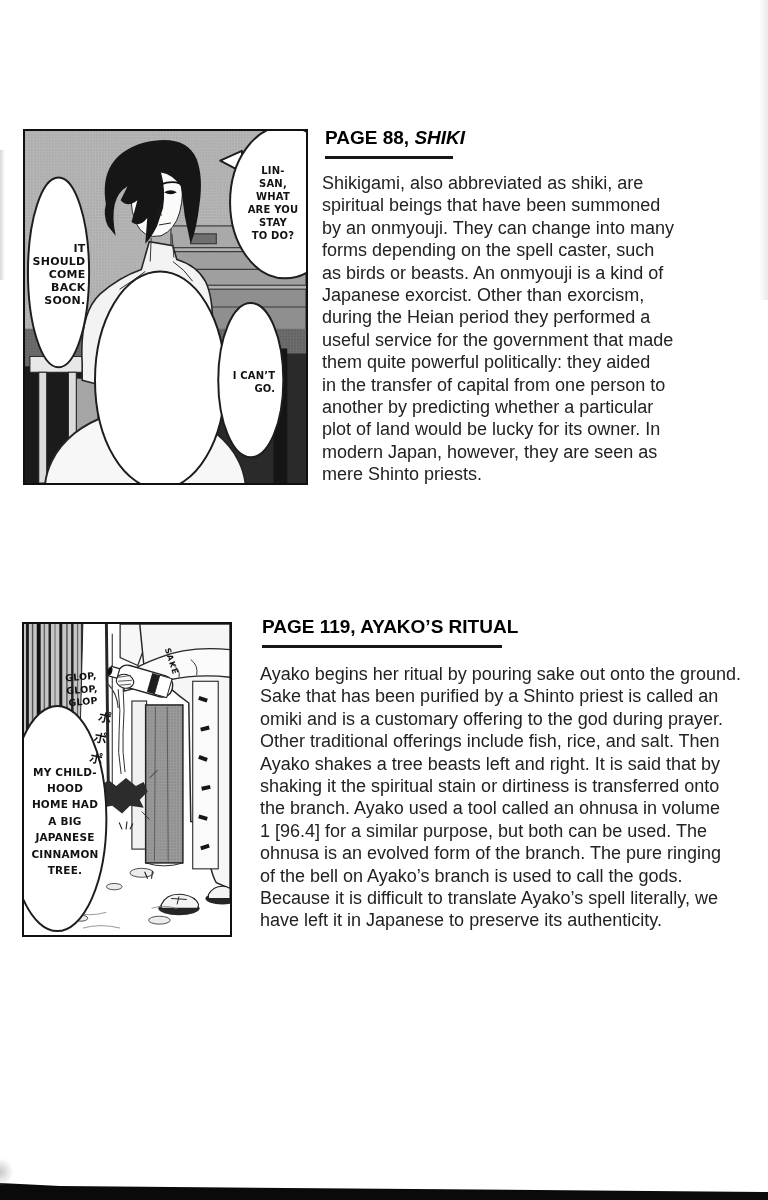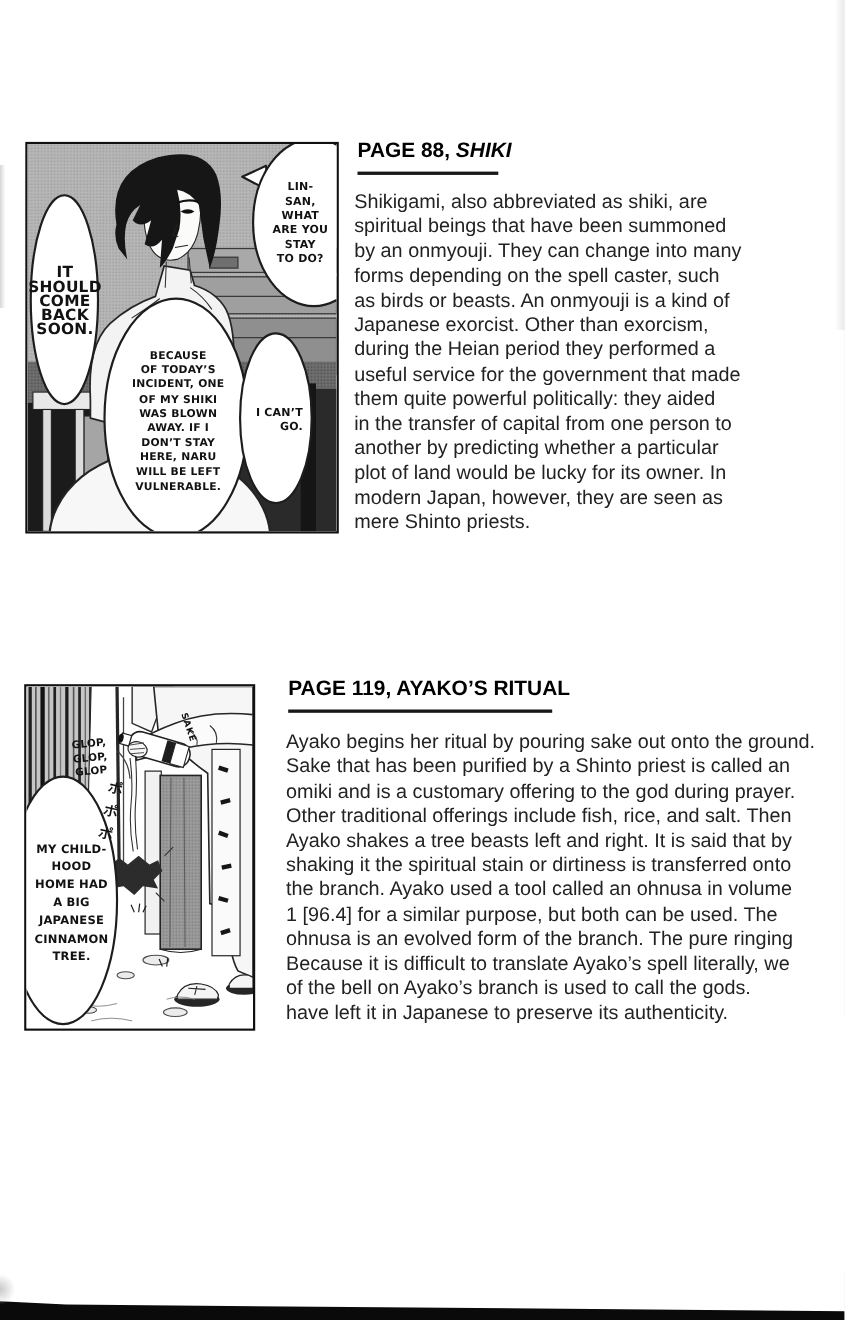--- a/index.html
+++ b/index.html
@@ -7,21 +7,21 @@
         font-family:"Liberation Sans",sans-serif;color:#1f1f1f;}
   
   .panel{position:absolute;border:2px solid #101010;background:#fff;box-sizing:border-box;overflow:hidden;}
   #panel1{left:23px;top:129px;width:285px;height:356px;}
   #panel2{left:22px;top:622px;width:210px;height:315px;}
   .panel svg{position:absolute;left:0;top:0;width:100%;height:100%;}
   
   .bt{position:absolute;display:flex;align-items:center;justify-content:center;text-align:center;
       white-space:pre-line;font-family:"DejaVu Sans",sans-serif;font-weight:700;color:#121212;
       font-size:10px;line-height:13px;letter-spacing:.2px;}
-  #b1t{left:3px;top:95px;width:62px;height:96px;font-size:14px;}
+  #b1t{left:3px;top:95px;width:62px;height:96px;font-size:11px;text-align:right;}
   #b2t{left:212px;top:20px;width:72px;height:104px;}
   #b3t{left:70px;top:182px;width:134px;height:140px;font-size:9.8px;line-height:13.2px;}
   #b4t{left:196px;top:215px;width:66px;height:72px;text-align:right;}
   #b5t{left:0px;top:138px;width:82px;height:118px;font-size:10.5px;line-height:16.4px;}
   #sfx-glop{left:34px;top:46px;width:48px;height:40px;font-size:9.5px;line-height:12.5px;transform:rotate(-5deg);}
   #sfx-kana{left:64px;top:80px;width:26px;height:66px;font-size:13px;line-height:21px;transform:rotate(12deg);}
   #bottle-label{left:160px;top:26px;width:14px;height:30px;font-size:8px;letter-spacing:1px;
                 transform:rotate(72deg);transform-origin:left top;}
   
   .heading{position:absolute;font-size:19px;font-weight:700;color:#000000;white-space:nowrap;}
@@ -102,30 +102,20 @@
 SHOULD
 COME
 BACK
 SOON.</div>
     <div class="bt" id="b2t">LIN-
 SAN,
 WHAT
 ARE YOU
 STAY
 TO DO?</div>
-    <div class="bt" id="b3t">BECAUSE
-OF TODAY’S
-INCIDENT, ONE
-OF MY SHIKI
-WAS BLOWN
-AWAY. IF I
-DON’T STAY
-HERE, NARU
-WILL BE LEFT
-VULNERABLE.</div>
     <div class="bt" id="b4t">I CAN’T
 GO.</div>
   </div>
 
   <div class="heading" id="h1"><span>PAGE 88, </span><span class="it">SHIKI</span></div>
   <div class="rule" id="h1r"></div>
   <div class="body-col" id="body1">
       <div class="tline"><span class="it">Shikigami</span><span>, also abbreviated as </span><span class="it">shiki</span><span>, are</span></div>
       <div class="tline"><span>spiritual beings that have been summoned</span></div>
       <div class="tline"><span>by an </span><span class="it">onmyouji</span><span>. They can change into many</span></div>
@@ -250,22 +240,22 @@
   <div class="body-col" id="body2">
       <div class="tline"><span>Ayako begins her ritual by pouring sake out onto the ground.</span></div>
       <div class="tline"><span>Sake that has been purified by a Shinto priest is called an</span></div>
       <div class="tline"><span class="it">omiki</span><span> and is a customary offering to the god during prayer.</span></div>
       <div class="tline"><span>Other traditional offerings include fish, rice, and salt. Then</span></div>
       <div class="tline"><span>Ayako shakes a tree beasts left and right. It is said that by</span></div>
       <div class="tline"><span>shaking it the spiritual stain or dirtiness is transferred onto</span></div>
       <div class="tline"><span>the branch. Ayako used a tool called an </span><span class="it">ohnusa</span><span> in volume</span></div>
       <div class="tline"><span>1 [96.4] for a similar purpose, but both can be used. The</span></div>
       <div class="tline"><span class="it">ohnusa</span><span> is an evolved form of the branch. The pure ringing</span></div>
+      <div class="tline"><span>of the bell on Ayako’s branch is used to call the gods.</span></div>
       <div class="tline"><span>Because it is difficult to translate Ayako’s spell literally, we</span></div>
-      <div class="tline"><span>of the bell on Ayako’s branch is used to call the gods.</span></div>
       <div class="tline"><span>have left it in Japanese to preserve its authenticity.</span></div>
     </div>
 
   <svg id="bottom-bar" viewBox="0 0 768 20" preserveAspectRatio="none">
     <polygon points="0,3 60,6 768,12 768,20 0,20" fill="#0a0a0a"></polygon>
   </svg>
   <div class="smudge" id="smudge-left1"></div>
   <div class="smudge" id="smudge-left2"></div>
   <div class="smudge" id="streak-right"></div>
 

